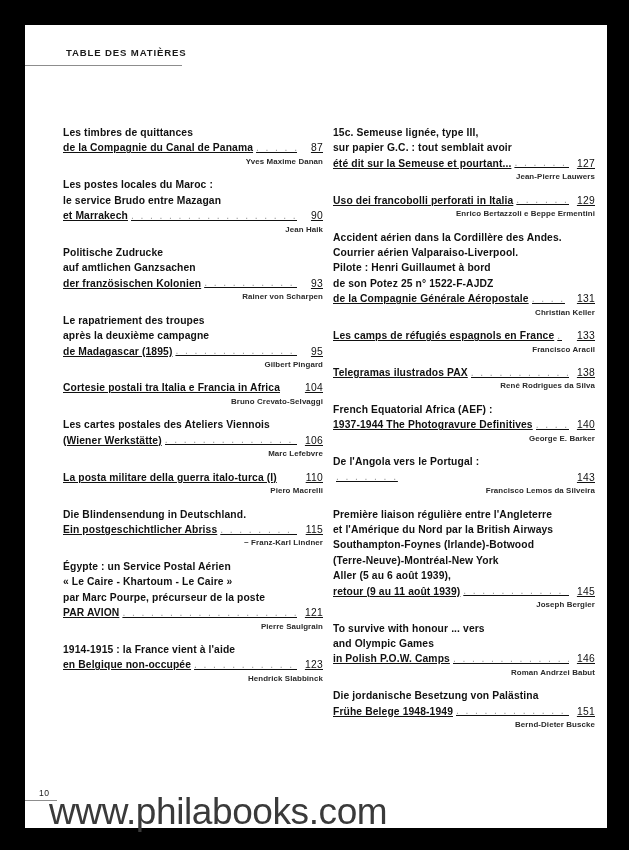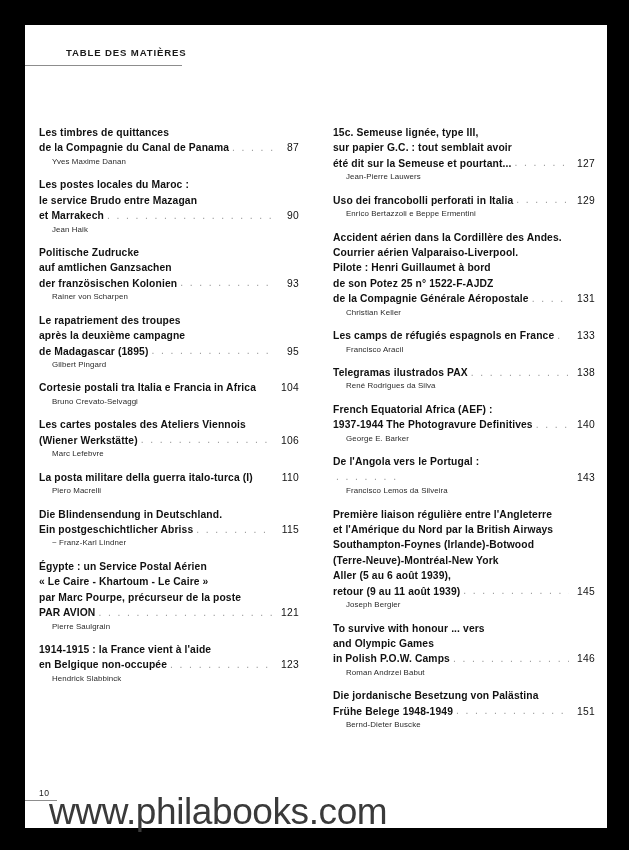--- a/index.html
+++ b/index.html
@@ -55,21 +55,21 @@
     position: absolute;
     left: 0;
     top: 100px;
     width: 582px;
     height: 580px;
   }
   .col {
     position: absolute;
     top: 0;
   }
-  .col-left  { left: 14px;  width: 260px; }
+  .col-left  { left: 38px;  width: 260px; }
   .col-right { left: 308px; width: 262px; }
 
   .entry {
     position: relative;
     margin-bottom: 9px;
   }
   .entry-body {
     position: relative;
   }
   .title-line {
@@ -79,20 +79,21 @@
     color: #111111;
     line-height: 15.4px;
     letter-spacing: 0.12px;
     white-space: nowrap;
   }
   
   .title-line.last {
     display: flex;
     align-items: center;
     white-space: nowrap;
+    text-decoration: underline;
   }
   .title-text { flex: 0 0 auto; }
   .leader {
     flex: 1 1 auto;
     overflow: hidden;
     white-space: nowrap;
     color: #9a9a9a;
     font-size: 10.3px;
     font-weight: normal;
     letter-spacing: 1.9px;
@@ -106,26 +107,27 @@
     flex: 0 0 auto;
     width: 24px;
     text-align: right;
     font-size: 10.3px;
     font-weight: normal;
     color: #111111;
     letter-spacing: 0.3px;
   }
   .author {
     font-size: 7.9px;
-    font-weight: normal;
+    font-weight: bold;
     color: #2a2a2a;
     line-height: 12.5px;
     padding-left: 13px;
     letter-spacing: 0.1px;
     white-space: nowrap;
+    text-align: right;
   }
 
   
   .folio-wrap {
     position: absolute;
     left: 0px;
     top: 755px;
     width: 60px;
   }
   .folio {

